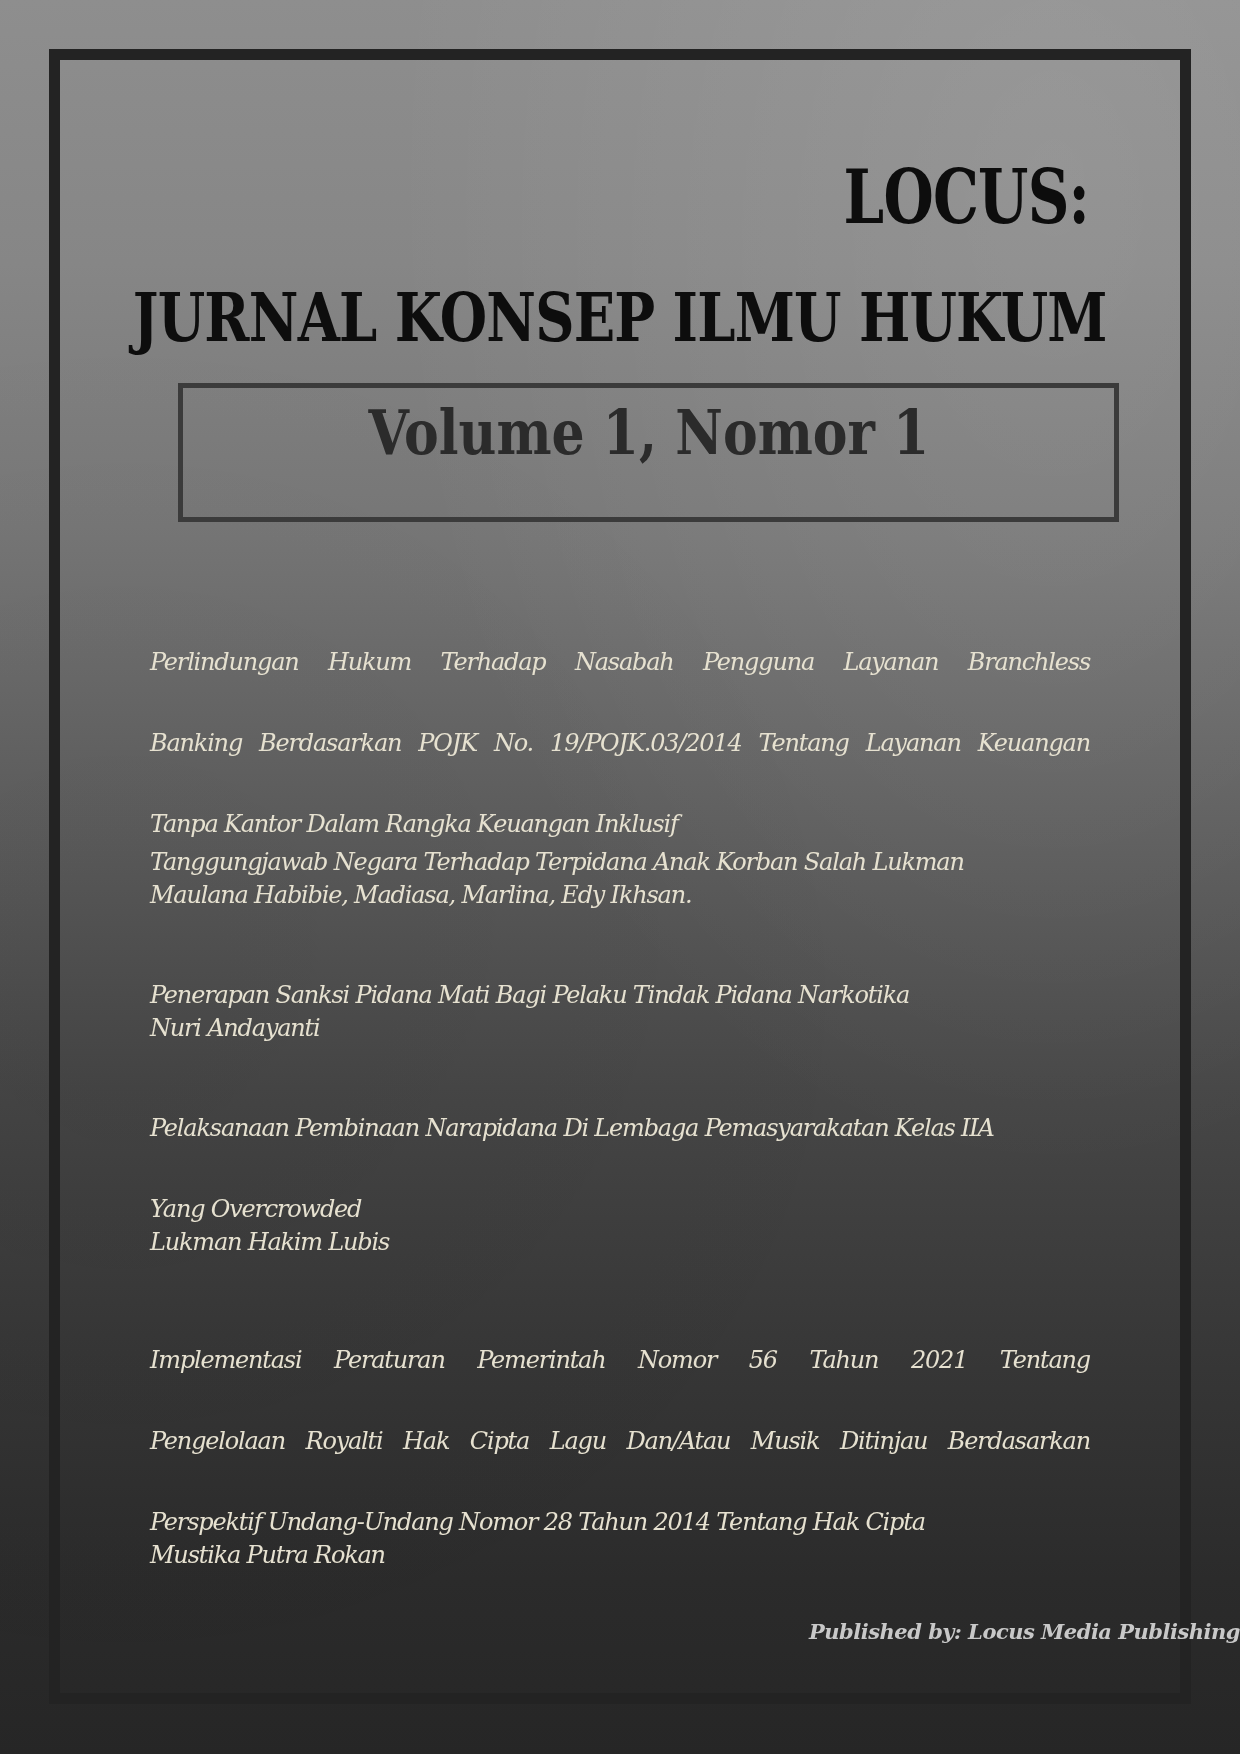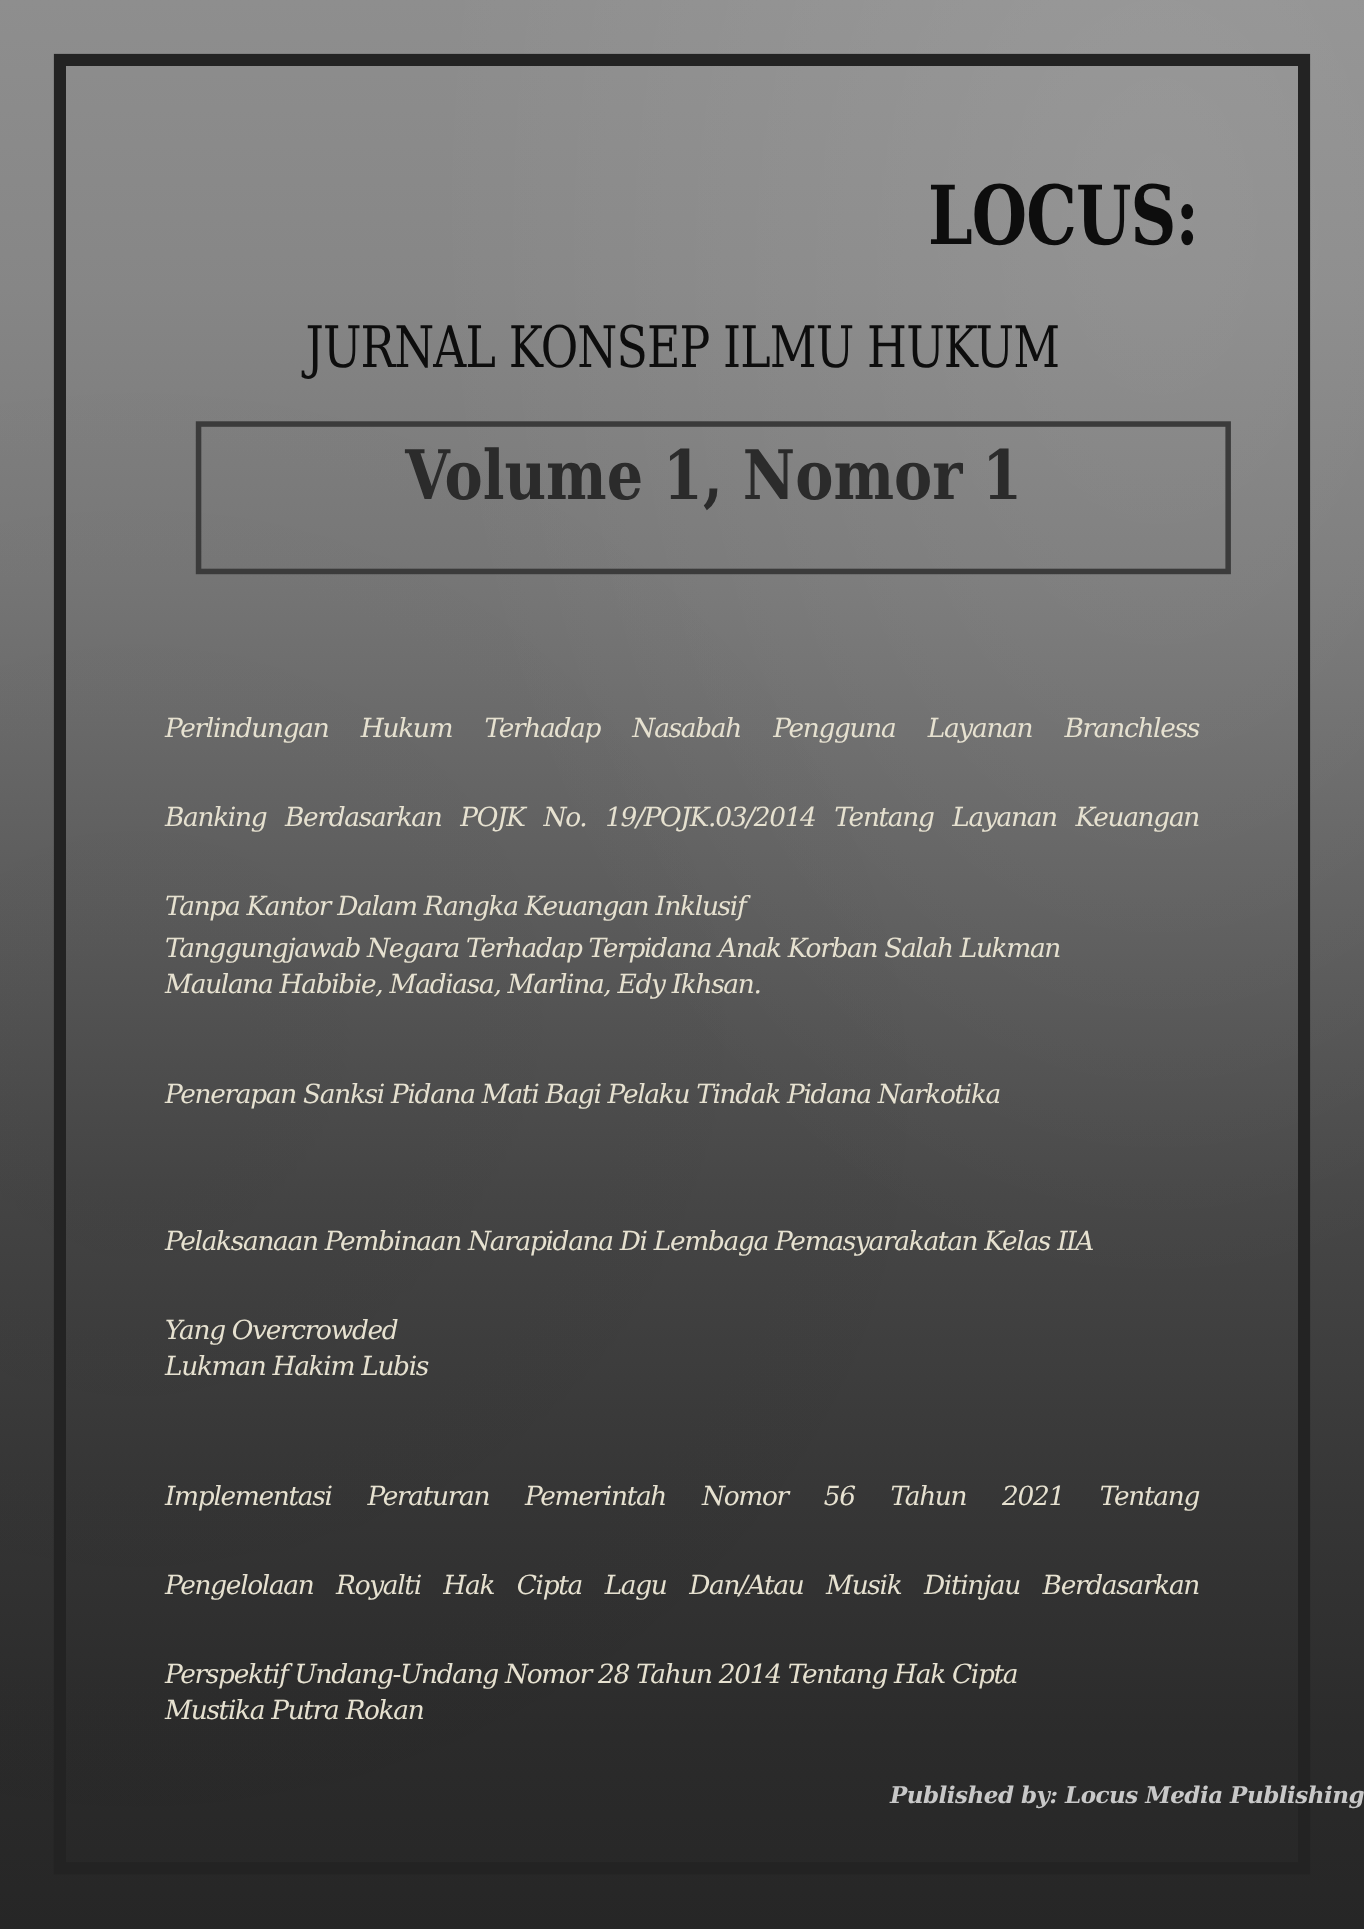--- a/index.html
+++ b/index.html
@@ -46,22 +46,22 @@
       display: inline-block;
       transform: scaleX(0.78);
     }
     .title-sub {
       position: absolute;
       left: 0;
       width: 1240px;
       top: 272px;
       text-align: center;
       font-family: "DejaVu Serif", serif;
-      font-weight: normal;
-      font-size: 52px;
+      font-weight: bold;
+      font-size: 68px;
       line-height: 90px;
       color: #0d0d0d;
       letter-spacing: -1px;
       white-space: nowrap;
     }
     .title-sub span {
       display: inline-block;
       transform: scaleX(0.80);
       transform-origin: center;
     }
@@ -179,20 +179,21 @@
     <span class="t last">Tanpa Kantor Dalam Rangka Keuangan Inklusif</span>
   </div>
 
   <div class="article" style="top:798px">
     <span class="t last">Tanggungjawab Negara Terhadap Terpidana Anak Korban Salah Lukman</span>
     <span class="a">Maulana Habibie, Madiasa, Marlina, Edy Ikhsan.</span>
   </div>
 
   <div class="article" style="top:931px">
     <span class="t last">Penerapan Sanksi Pidana Mati Bagi Pelaku Tindak Pidana Narkotika</span>
+    <span class="a">Nuri Andayanti</span>
   </div>
 
   <div class="article" style="top:1064px">
     <span class="t last">Pelaksanaan Pembinaan Narapidana Di Lembaga Pemasyarakatan Kelas IIA</span>
     <span class="t last">Yang Overcrowded</span>
     <span class="a">Lukman Hakim Lubis</span>
   </div>
 
   <div class="article" style="top:1296px">
     <span class="t" style="text-align-last: justify;">Implementasi Peraturan Pemerintah Nomor 56 Tahun 2021 Tentang</span>

